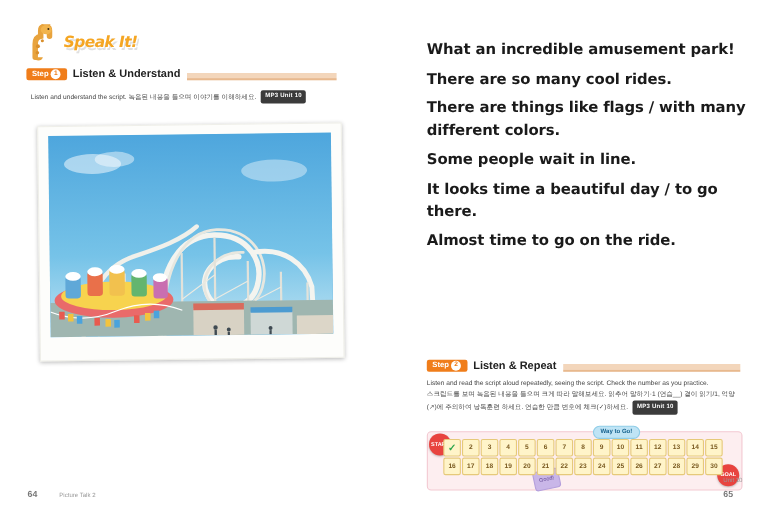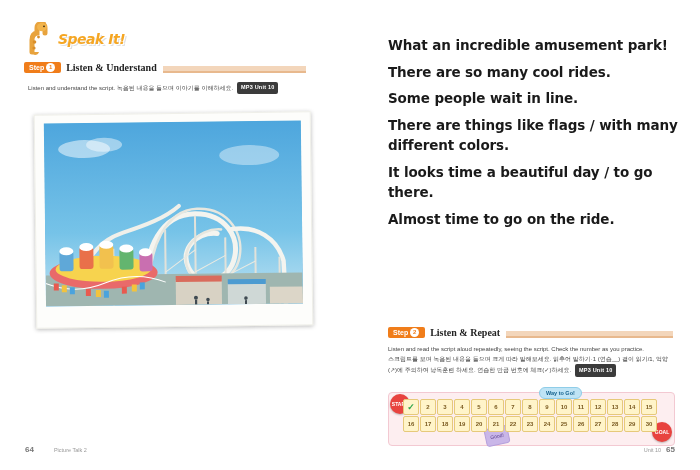--- a/index.html
+++ b/index.html
@@ -34,21 +34,21 @@
     background:#f07d1a;color:#fff;font-size:7px;font-weight:bold;
     padding:2px 6px 2px 5px;border-radius:2px;display:flex;align-items:center;gap:2px;
     height:11px;box-sizing:border-box;line-height:11px;
   }
   .step-badge .num{
     background:#fff;color:#f07d1a;border-radius:50%;
     width:9px;height:9px;display:inline-flex;align-items:center;justify-content:center;
     font-size:6px;font-weight:bold;
   }
   .step-title{
-    font-size:10px;font-weight:bold;color:#222;margin-left:5px;white-space:nowrap;font-family:Liberation Serif, serif;
+    font-size:10px;font-weight:bold;color:#222;margin-left:5px;white-space:nowrap;
   }
   .step-rule{flex:1;height:9px;margin-left:6px;
     background:linear-gradient(to bottom,#ffffff 0,#ffffff 45%, #f3d6bb 45%, #f3d6bb 100%);
     border-bottom:2px solid #e8b98e;
   }
 
   .instr{
     position:absolute;font-size:6px;color:#444;line-height:1.45;
   }
   .mp3-badge{
@@ -68,21 +68,21 @@
   .polaroid .photo{
     position:absolute;left:9px;top:8px;width:257px;height:183px;overflow:hidden;
     background:#64b4e0;
   }
   .photo svg{display:block;}
 
   
   .footer-left{position:absolute;left:25px;bottom:16px;display:flex;align-items:baseline;gap:20px;}
   .pg-num{font-size:8px;color:#777;font-weight:bold;}
   .pg-label{font-size:5.5px;color:#999;}
-  .footer-right{position:absolute;right:25px;bottom:16px;display:flex;align-items:baseline;gap:5px;}
+  .footer-right{position:absolute;right:25px;bottom:16px;display:flex;align-items:baseline;gap:5px;flex-direction:column;}
 
   
   .script{position:absolute;left:38px;top:35px;width:300px;}
   .script p{
     margin:0 0 6px 0;
     font-family:"DejaVu Sans", sans-serif;
     font-size:13.5px;color:#1a1a1a;line-height:1.52;
     letter-spacing:-0.1px;
     font-weight:bold;
   }
@@ -261,22 +261,22 @@
       <span class="pg-num">64</span>
       <span class="pg-label">Picture Talk 2</span>
     </div>
   </div>
 
   <div class="right-page">
 
     <div class="script">
       <p>What an incredible amusement park!</p>
       <p>There are so many cool rides.</p>
+      <p>There are things like flags / with many different colors.</p>
       <p>Some people wait in line.</p>
-      <p>There are things like flags / with many different colors.</p>
       <p>It looks time a beautiful day / to go there.</p>
       <p>Almost time to go on the ride.</p>
     </div>
 
     <div class="step-bar" style="left:38px;top:325px;width:285px;text-align:center;">
       <span class="step-badge">
         <span>Step</span>
         <span class="num">2</span>
       </span>
       <span class="step-title">Listen &amp; Repeat</span>

